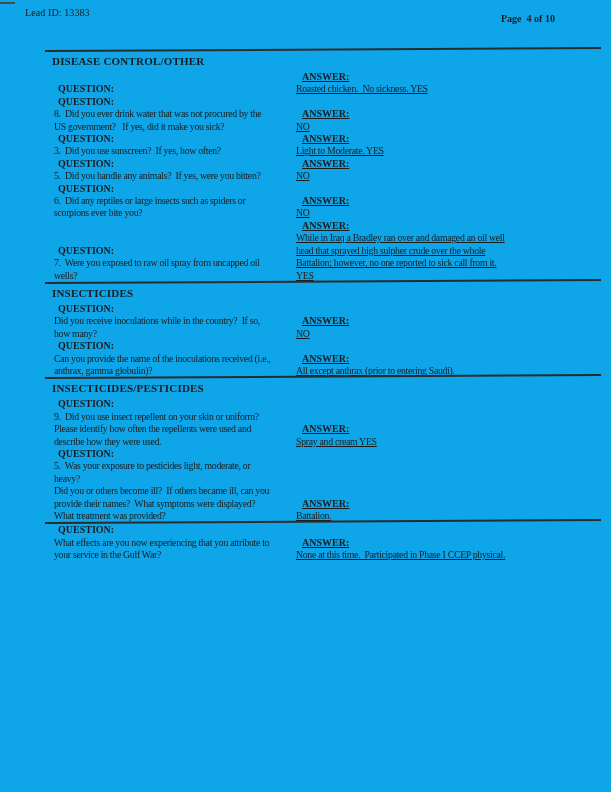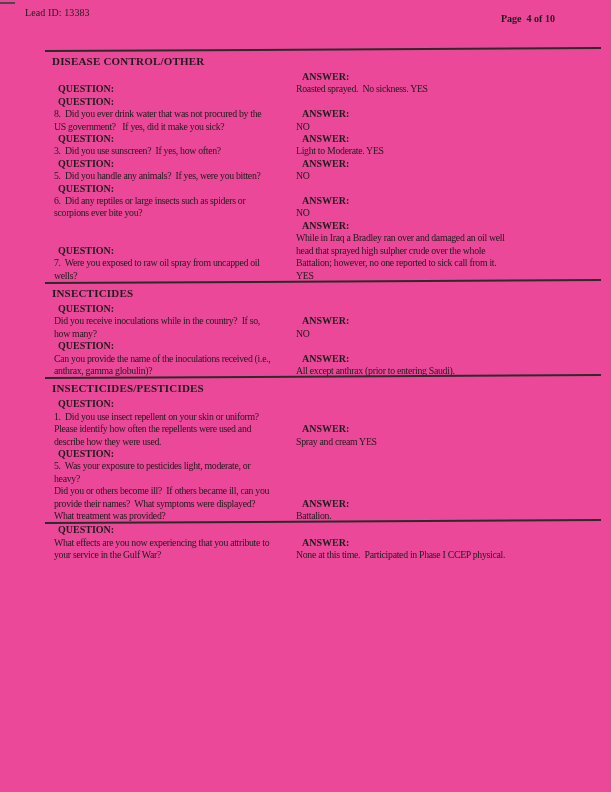--- a/index.html
+++ b/index.html
@@ -4,21 +4,21 @@
 <style>
   html, body { margin: 0; padding: 0; }
   body {
     width: 611px; height: 792px;
     background: #f4f4f2;
     font-family: "Liberation Serif", serif;
   }
   .page {
     position: relative;
     width: 611px; height: 792px;
-    background: #ec4899;
+    background: #0ea5e9;
     color: #1c1c1c;
     overflow: hidden;
   }
   .corner-mark {
     position: absolute; left: 0; top: 2px;
     width: 15px; height: 2px; background: #4a4a4a;
   }
   .lead-id {
     position: absolute; left: 25px; top: 7px;
     font-size: 10px; letter-spacing: 0.1px; white-space: pre;
@@ -35,21 +35,21 @@
     transform: rotate(-0.3deg); transform-origin: left center;
   }
   .section { margin: 0; }
   .section-title {
     margin: 3px 0 4px 7px;
     font-size: 11px; line-height: 12px; font-weight: 700;
     letter-spacing: 0.2px;
   }
   .qa-row { display: flex; align-items: flex-end; }
   .q-col { flex: 0 0 250px; width: 250px; min-width: 0; }
-  .a-col { flex: 1 1 auto; min-width: 0; }
+  .a-col { flex: 1 1 auto; min-width: 0; text-decoration: underline; }
   .lbl {
     font-weight: 700; font-size: 10px; line-height: 12.4px;
     padding-left: 13px; white-space: pre;
   }
   .a-col .lbl { padding-left: 7px; }
   .txt {
     font-size: 9.8px; line-height: 12.4px; letter-spacing: -0.3px;
     white-space: pre-wrap; padding-left: 9px;
   }
   .a-col .txt { padding-left: 1px; padding-right: 4px; }
@@ -67,21 +67,21 @@
   <section class="section">
     <div class="rule"></div>
     <h2 class="section-title">DISEASE CONTROL/OTHER</h2>
     <div class="qa-list">
   <div class="qa-row">
     <div class="q-col">
       <div class="lbl">QUESTION:</div>
     </div>
     <div class="a-col">
       <div class="lbl">ANSWER:</div>
-      <div class="txt">Roasted sprayed.  No sickness. YES</div>
+      <div class="txt">Roasted chicken.  No sickness. YES</div>
     </div>
   </div>
 
   <div class="qa-row">
     <div class="q-col">
       <div class="lbl">QUESTION:</div>
       <div class="txt">8.  Did you ever drink water that was not procured by the
 US government?   If yes, did it make you sick?</div>
     </div>
     <div class="a-col">
@@ -171,21 +171,21 @@
 </div>
   </section>
 
   <section class="section">
     <div class="rule"></div>
     <h2 class="section-title">INSECTICIDES/PESTICIDES</h2>
     <div class="qa-list">
   <div class="qa-row">
     <div class="q-col">
       <div class="lbl">QUESTION:</div>
-      <div class="txt">1.  Did you use insect repellent on your skin or uniform?
+      <div class="txt">9.  Did you use insect repellent on your skin or uniform?
 Please identify how often the repellents were used and
 describe how they were used.</div>
     </div>
     <div class="a-col">
       <div class="lbl">ANSWER:</div>
       <div class="txt">Spray and cream YES</div>
     </div>
   </div>
 
   <div class="qa-row">

